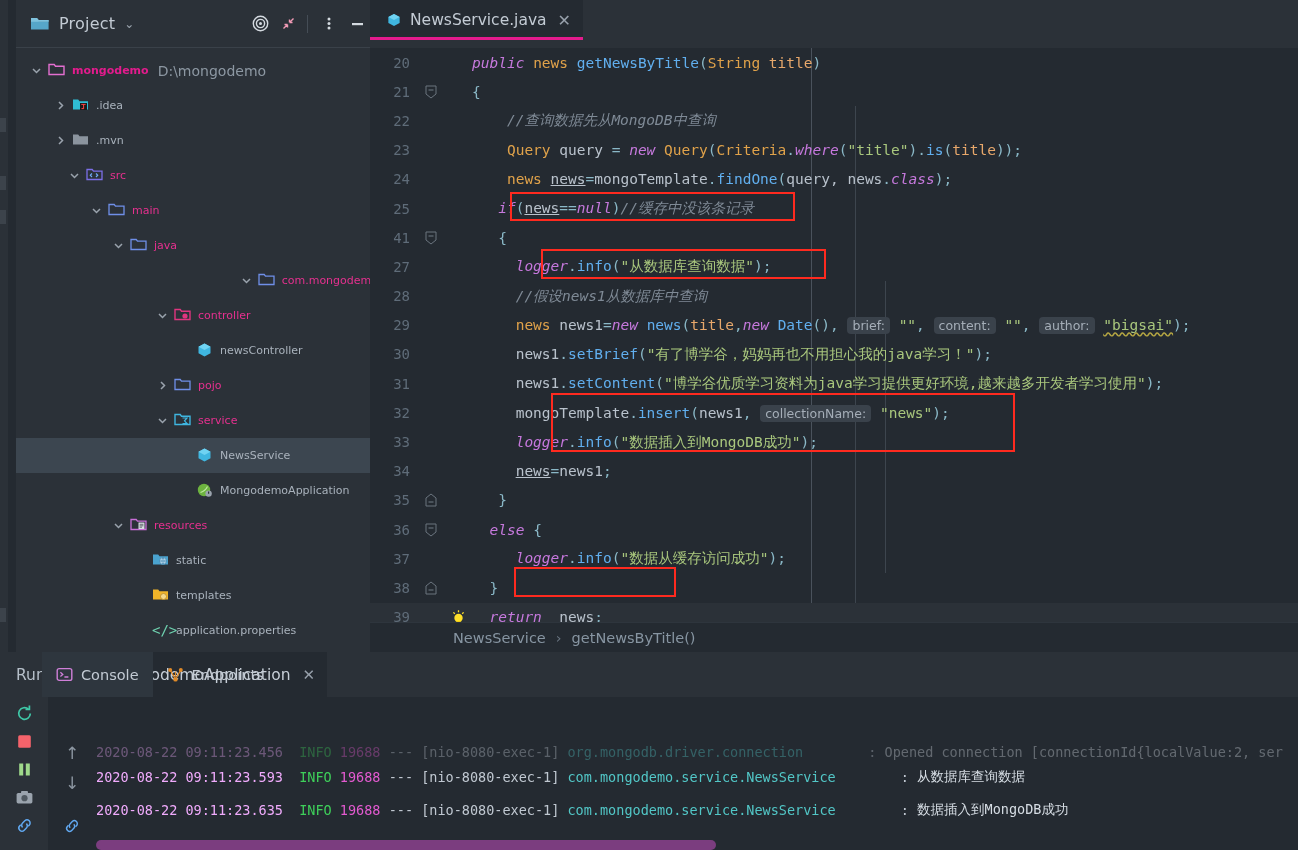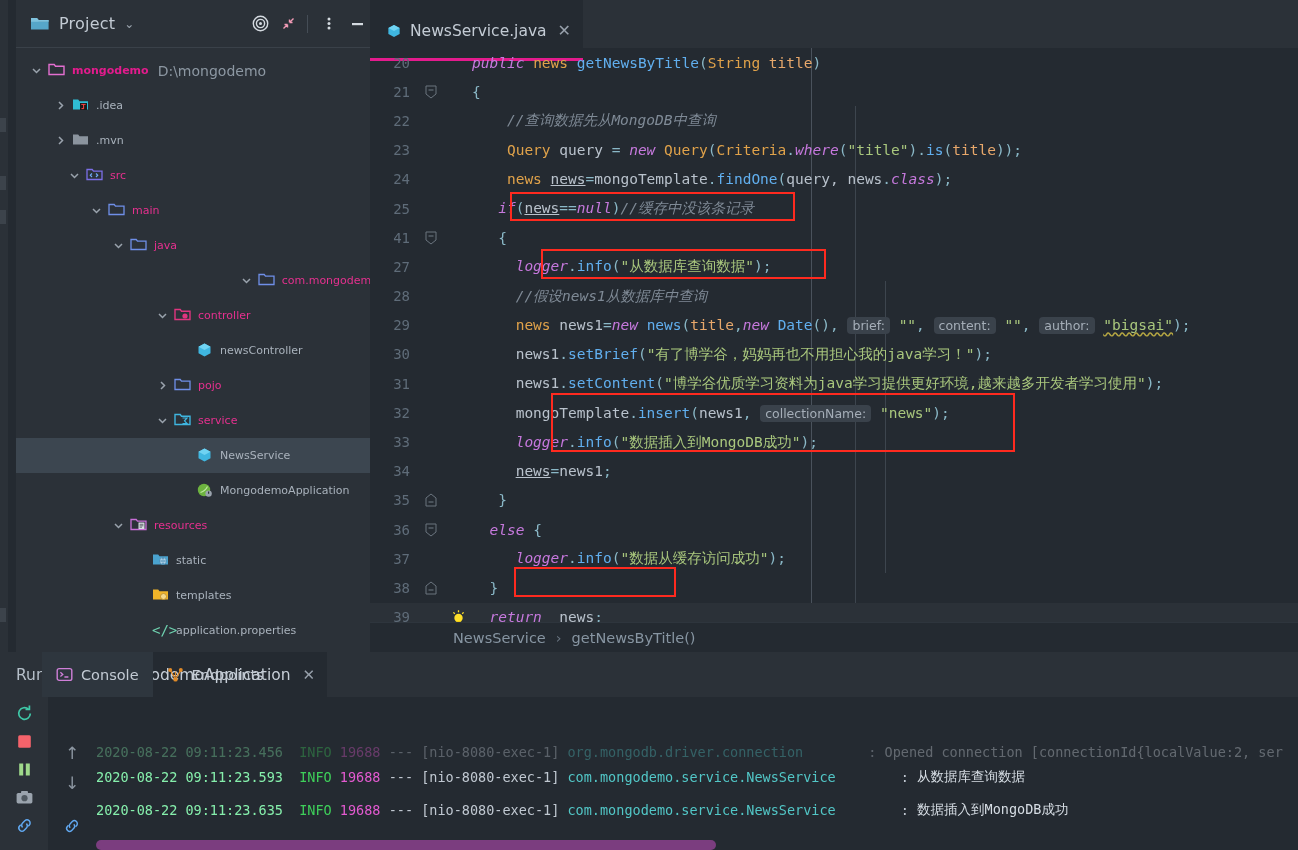--- a/index.html
+++ b/index.html
@@ -60,21 +60,21 @@
     background: #a0288c; border-radius: 3px;
   }
 
   
   .editor {
     position: absolute; left: 370px; top: 0; width: 928px; height: 652px;
     background: #242a31;
   }
   .tabbar { height: 48px; background: #2b3138; position: relative; display: flex; }
   .tab {
-    height: 61px; display: flex; align-items: center; padding: 0 12px 0 16px;
+    height: 40px; display: flex; align-items: center; padding: 0 12px 0 16px;
     background: #242a31; position: relative;
   }
   .tab-icon { width: 16px; height: 16px; margin-right: 8px; }
   .tab-label { color: #c3cbd4; font-size: 15.5px; }
   .tab-close { color: #97a0ab; font-size: 16px; margin-left: 11px; }
   .tab::after {
     content:''; position:absolute; left:0; right:0; bottom:0; height:3px; background:#e31b8d;
   }
 
   .code-area {
@@ -173,21 +173,21 @@
   .ctab.active { background: #2e363e; }
   .ctab-icon { width: 17px; height:17px; margin-right: 8px; }
 
   .console {
     position: absolute; left: 96px; top: 45px; right: 0; bottom: 0;
     overflow: hidden;
     font-family: "DejaVu Sans Mono","Liberation Mono",monospace;
     font-size: 13.5px;
   }
   .log-line { height: 33px; display: flex; align-items: center; white-space: pre; }
-  .lg-date { color: #86efac; }
+  .lg-date { color: #f0abfc; }
   .lg-info { color: #3ecf5a; }
   .lg-pid  { color: #e35ad0; }
   .lg-dash { color: #c0c8d1; }
   .lg-thread { color: #c0c8d1; }
   .lg-class { color: #52c7c7; }
   .lg-colon { color: #c0c8d1; }
   .lg-msg { color: #d6dde4; }
   .log-line.clipped { opacity: .35; height: 18px; overflow:hidden; align-items:flex-end;}
 
   .console-hscroll {

